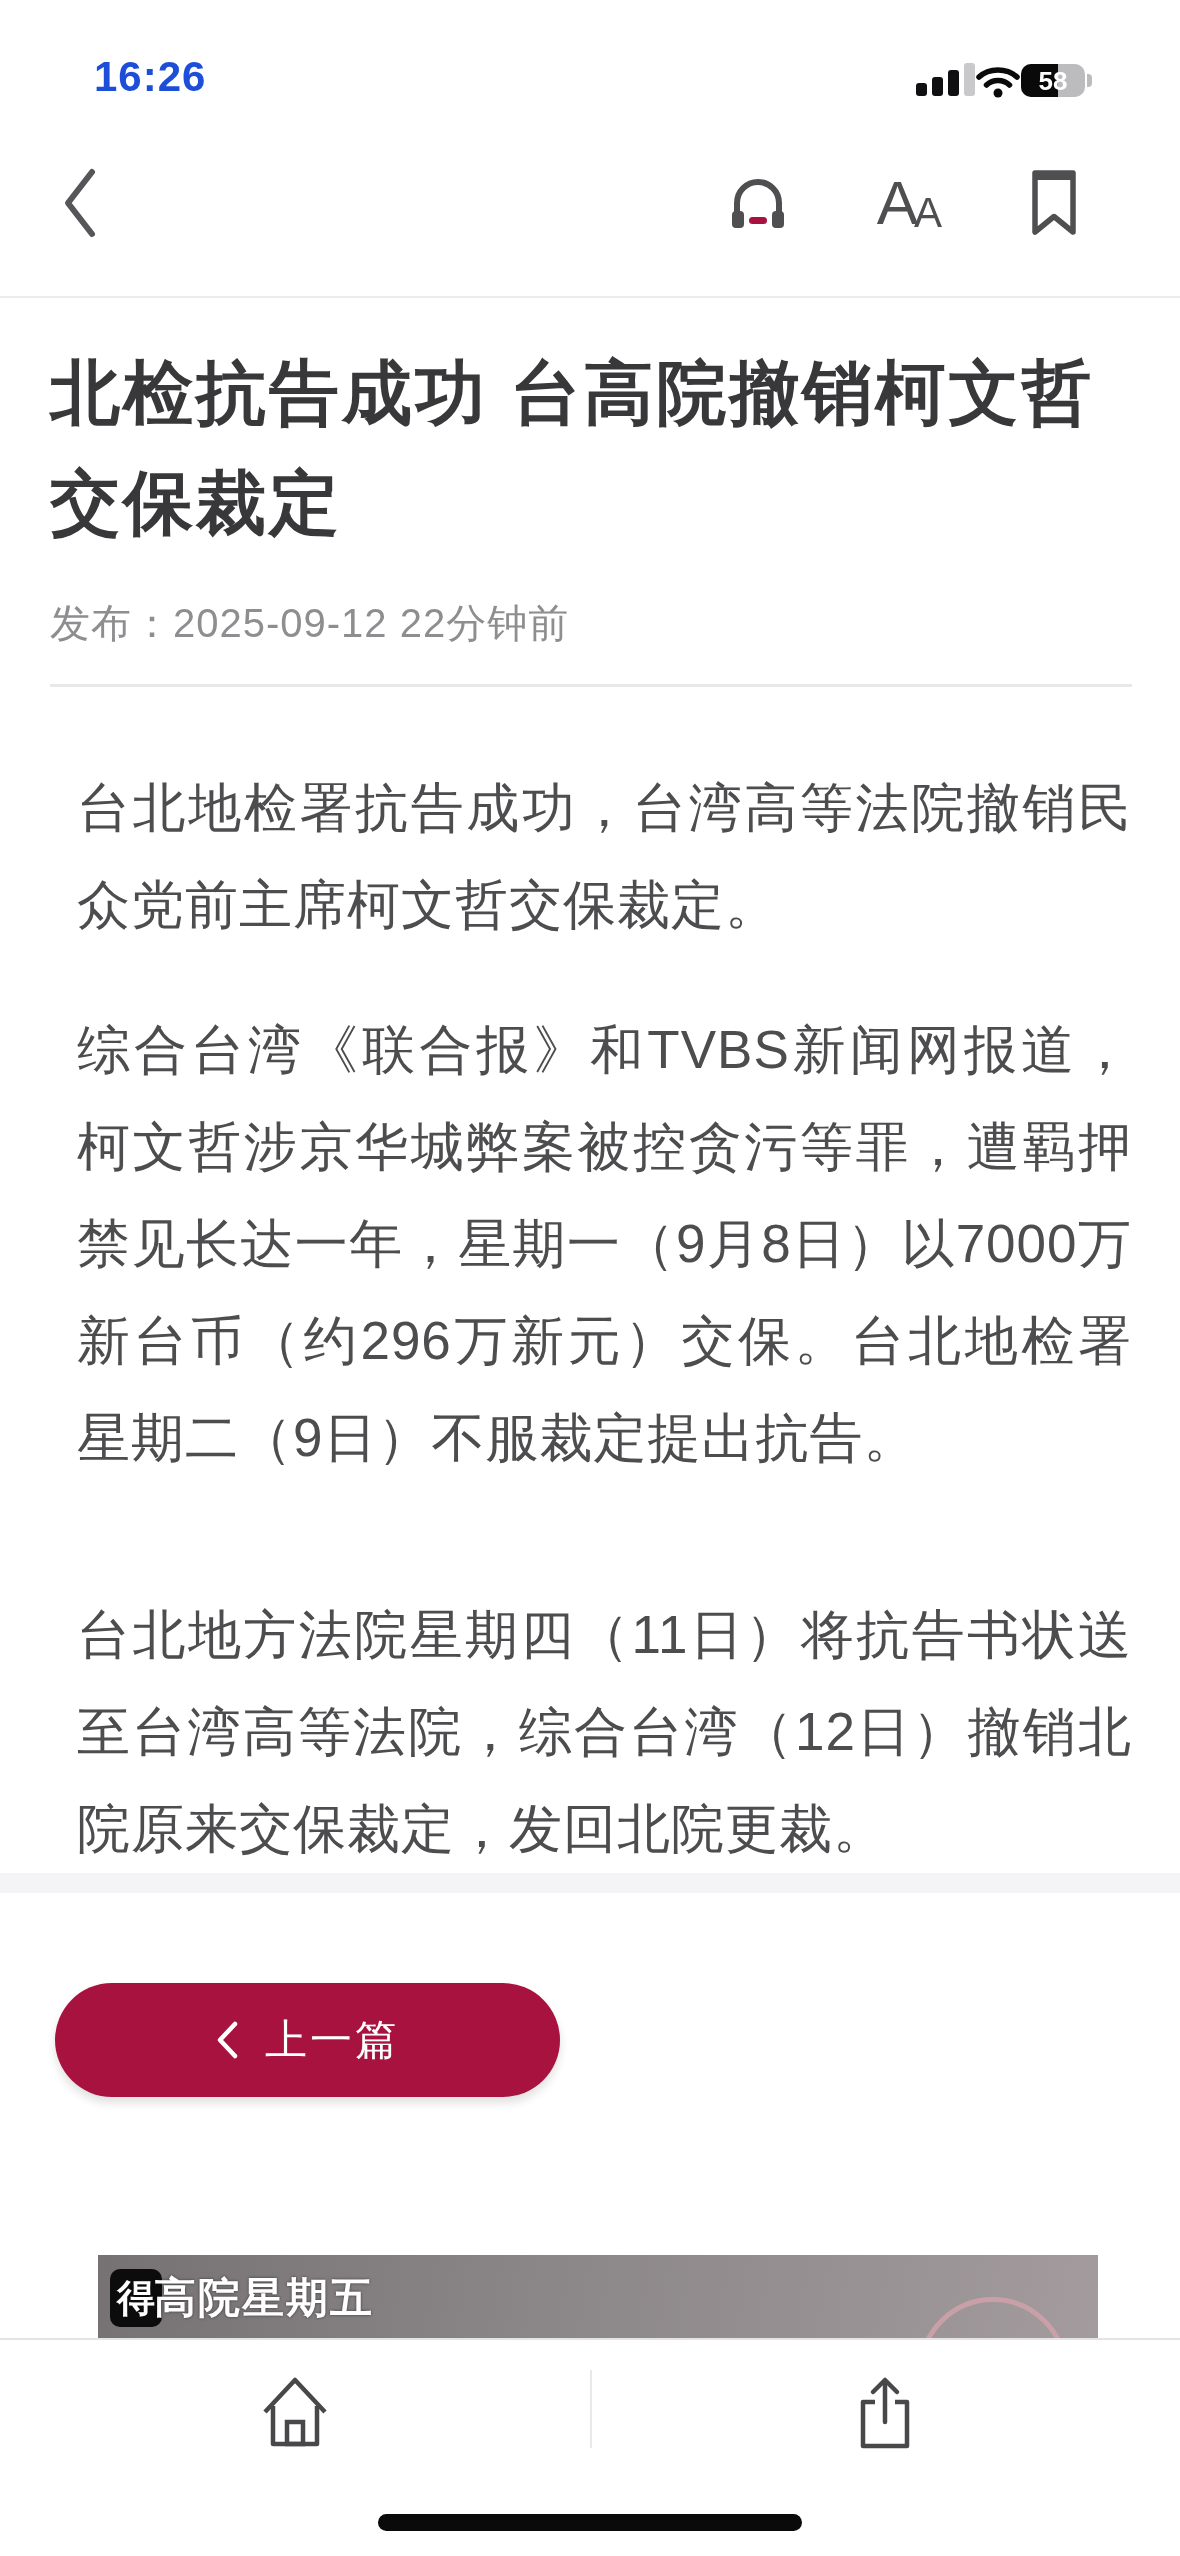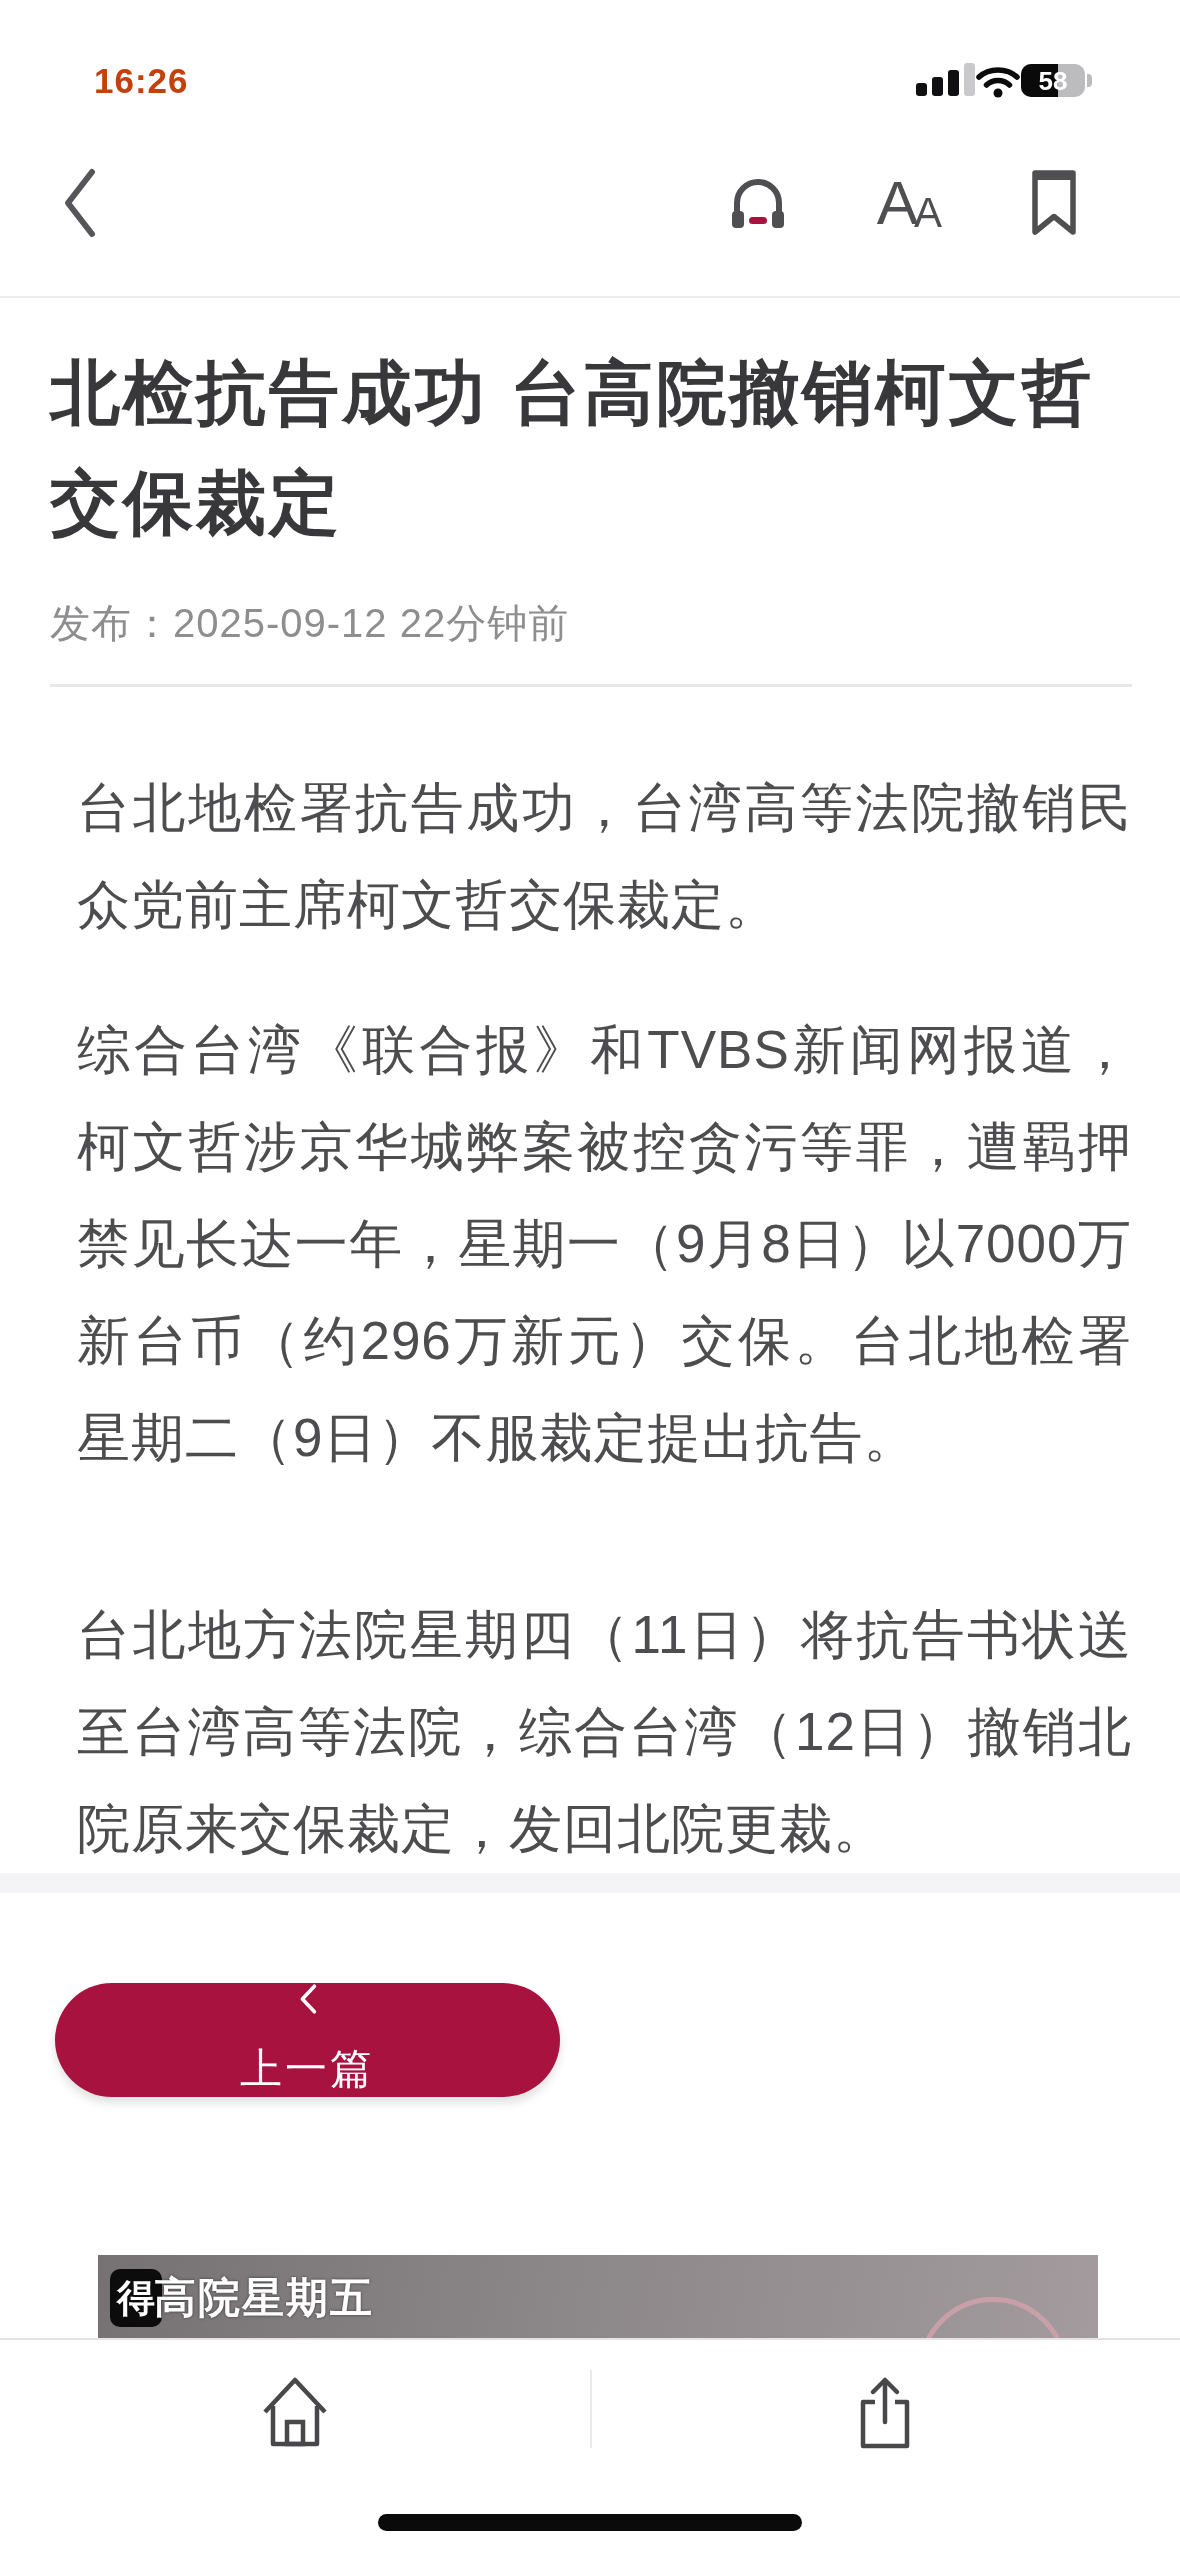--- a/index.html
+++ b/index.html
@@ -7,21 +7,21 @@
   }
   *{box-sizing:border-box; margin:0; padding:0;}
   html,body{background:#fff;}
   .screen{
     position:relative; width:1180px; height:2556px; background:#fff; overflow:hidden;
     font-family:"Liberation Sans", sans-serif;
   }
   
   .status-bar{position:absolute; top:0; left:0; width:100%; height:110px;
     display:flex; align-items:flex-end; padding:0 88px 12px 94px;}
-  .time{font-size:35px; font-weight:700; color:#c2410c; letter-spacing:1px; line-height:1;}
+  .time{font-size:42px; font-weight:700; color:#1d4ed8; letter-spacing:1px; line-height:1;}
   .status-right{margin-left:auto; display:flex; align-items:flex-end; }
   .signal{display:flex; align-items:flex-end; gap:5px; padding-bottom:2px;}
   .signal i{display:block; width:11px; border-radius:3px; background:#101012;}
   .signal i:nth-child(1){height:13px;} .signal i:nth-child(2){height:19px;}
   .signal i:nth-child(3){height:26px;} .signal i:nth-child(4){height:33px; background:#c9c9cb;}
   .battery{position:relative; display:flex; align-items:center; padding-bottom:1px;}
   .battery-body{position:relative; width:64px; height:33px; border-radius:10px; background:#bcbcbe; overflow:hidden;}
   .battery-fill{position:absolute; left:0; top:0; bottom:0; width:58%; background:#0a0a0a;}
   .battery-text{position:absolute; inset:0; display:flex; align-items:center; justify-content:center;
     color:#fff; font-size:26px; font-weight:700; line-height:1;}
@@ -40,21 +40,21 @@
   .rule{margin-top:36px; height:3px; background:#e8e8ea; border:none;}
   .article p{font-size:53px; letter-spacing:1px; line-height:97px; color:var(--body); margin-top:48px; text-align:justify;margin-left:27px;}
   .article p.first{margin-top:72px;}
   .article p.third{margin-top:100px;}
   
   .band{position:absolute; top:1873px; left:0; width:100%; height:20px; background:#f4f4f6;}
   
   .pager{position:absolute; top:1983px; left:55px; width:1070px; display:flex; justify-content:space-between;}
   .pill{width:505px; height:114px; border:none; border-radius:57px; background:var(--accent);
     color:#fff; display:flex; align-items:center; justify-content:center; gap:26px; cursor:pointer;
-    box-shadow:0 6px 10px rgba(0,0,0,0.12);flex-direction:column;}
+    box-shadow:0 6px 10px rgba(0,0,0,0.12);}
   .pill .label{font-size:42px; letter-spacing:3px; color:#fff;}
   
   .ad{position:absolute; top:2255px; left:98px; width:1000px; height:85px; overflow:hidden;
     background:linear-gradient(100deg,#767274 0%,#8b8688 45%,#a39b9d 100%); cursor:pointer;}
   .ad-arc{position:absolute; right:30px; top:42px; width:150px; height:150px; border-radius:50%;
     border:5px solid #caa0a8; background:transparent;}
   .ad-row{position:absolute; left:12px; top:14px; display:flex; align-items:center;}
   .ad-logo{width:52px; height:58px; background:#0c0c0c; border-radius:10px; color:#fff;
     display:flex; align-items:center; justify-content:center; font-size:38px; font-weight:700;}
   .ad-text{margin-left:-8px; color:#fff; font-size:42px; font-weight:700; letter-spacing:2px;

